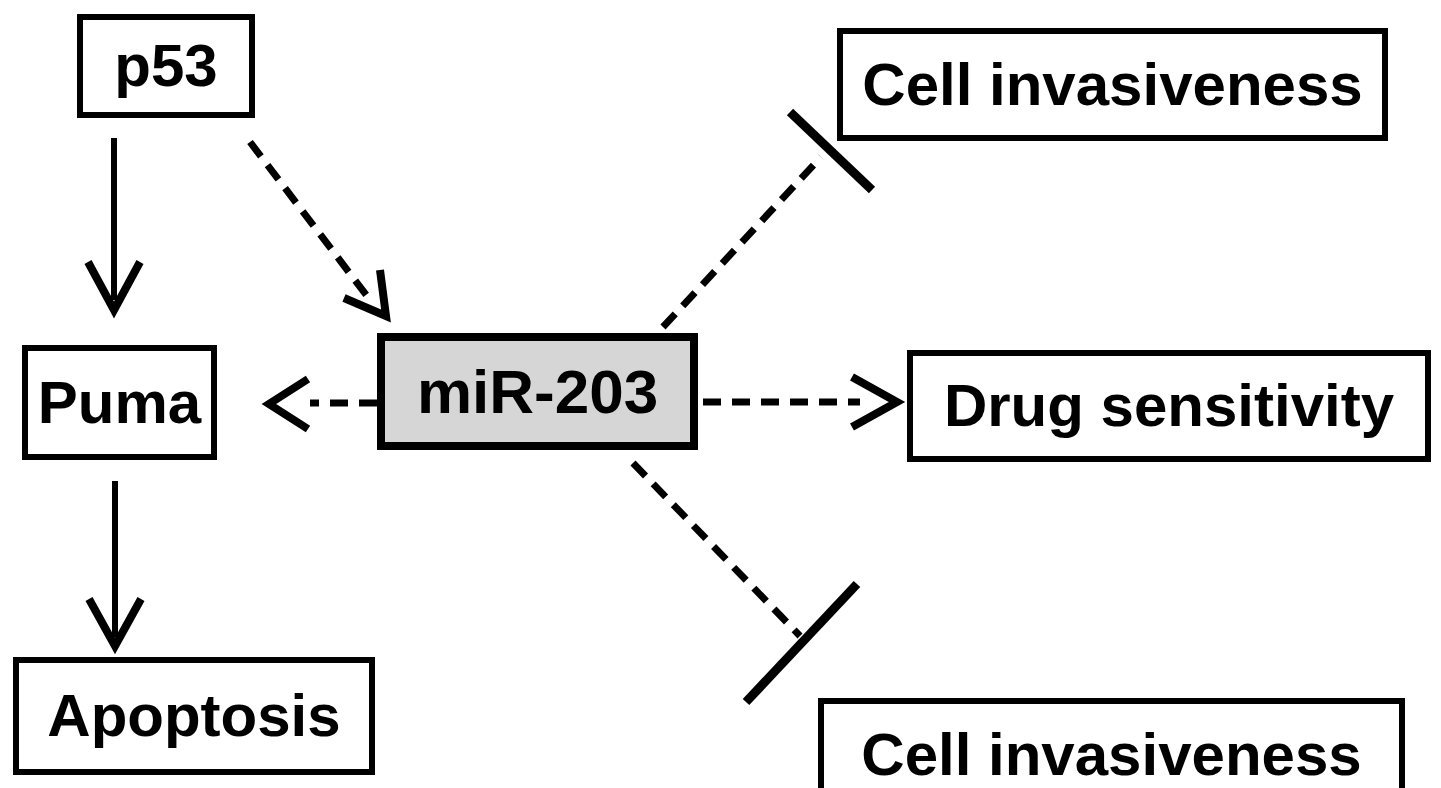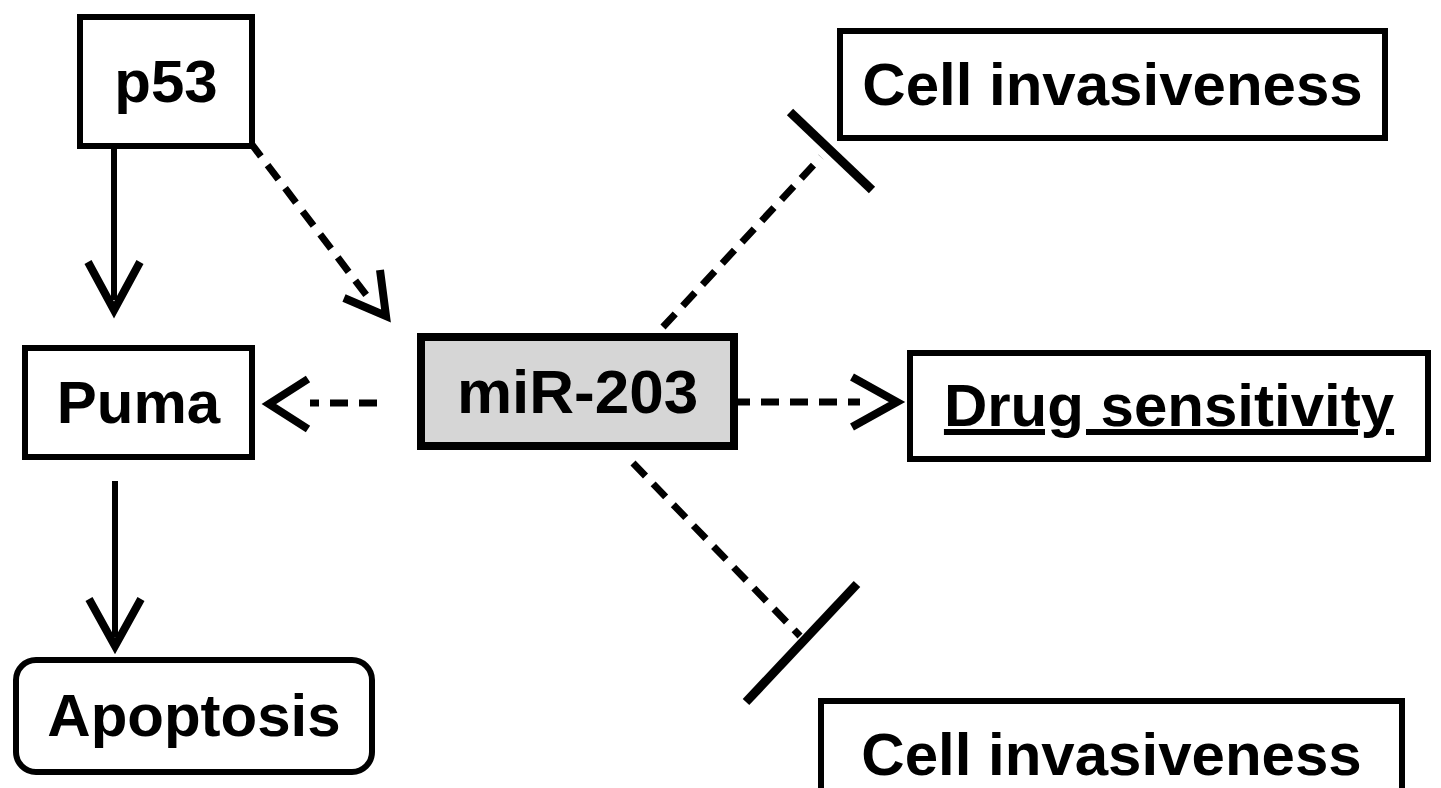--- a/index.html
+++ b/index.html
@@ -27,29 +27,28 @@
     font-weight: bold;
     font-size: 60px;
     color: #000000;
     white-space: nowrap;
     line-height: 1;
   }
   .node-mir203 {
     border-width: 8px;
     background: #d6d6d6;
     font-size: 62px;
-    margin-left: 40px;
   }
   
-  #node-p53            { left: 77px;  top: 14px;  width: 178px; height: 135px; }
-  #node-puma           { left: 22px;  top: 345px; width: 233px; height: 115px; }
-  #node-apoptosis      { left: 13px;  top: 657px; width: 362px; height: 118px; border-radius: 23px; }
+  #node-p53            { left: 77px;  top: 14px;  width: 178px; height: 104px; }
+  #node-puma           { left: 22px;  top: 345px; width: 195px; height: 115px; }
+  #node-apoptosis      { left: 13px;  top: 657px; width: 362px; height: 118px; }
   #node-mir203         { left: 377px; top: 333px; width: 321px; height: 117px; }
   #node-cell-proliferation { left: 837px; top: 28px;  width: 551px; height: 113px; }
-  #node-drug-sensitivity   { left: 907px; top: 350px; width: 524px; height: 112px; text-decoration: underline; }
+  #node-drug-sensitivity   { left: 907px; top: 350px; width: 524px; height: 112px; }
   #node-cell-invasiveness  { left: 818px; top: 651px; width: 587px; height: 114px; margin-top: 47px; }
 
   .edge-solid   { stroke: #000000; stroke-width: 6; fill: none; }
   .edge-dashed  { stroke: #000000; stroke-width: 7; fill: none; stroke-dasharray: 18 11; }
   .arrow-head   { stroke: #000000; stroke-width: 8; fill: none; stroke-linecap: butt; stroke-linejoin: miter; }
   .inhibit-bar  { stroke: #000000; stroke-width: 9; fill: none; stroke-linecap: butt; }
 </style>
 </head>
 <body>
 

